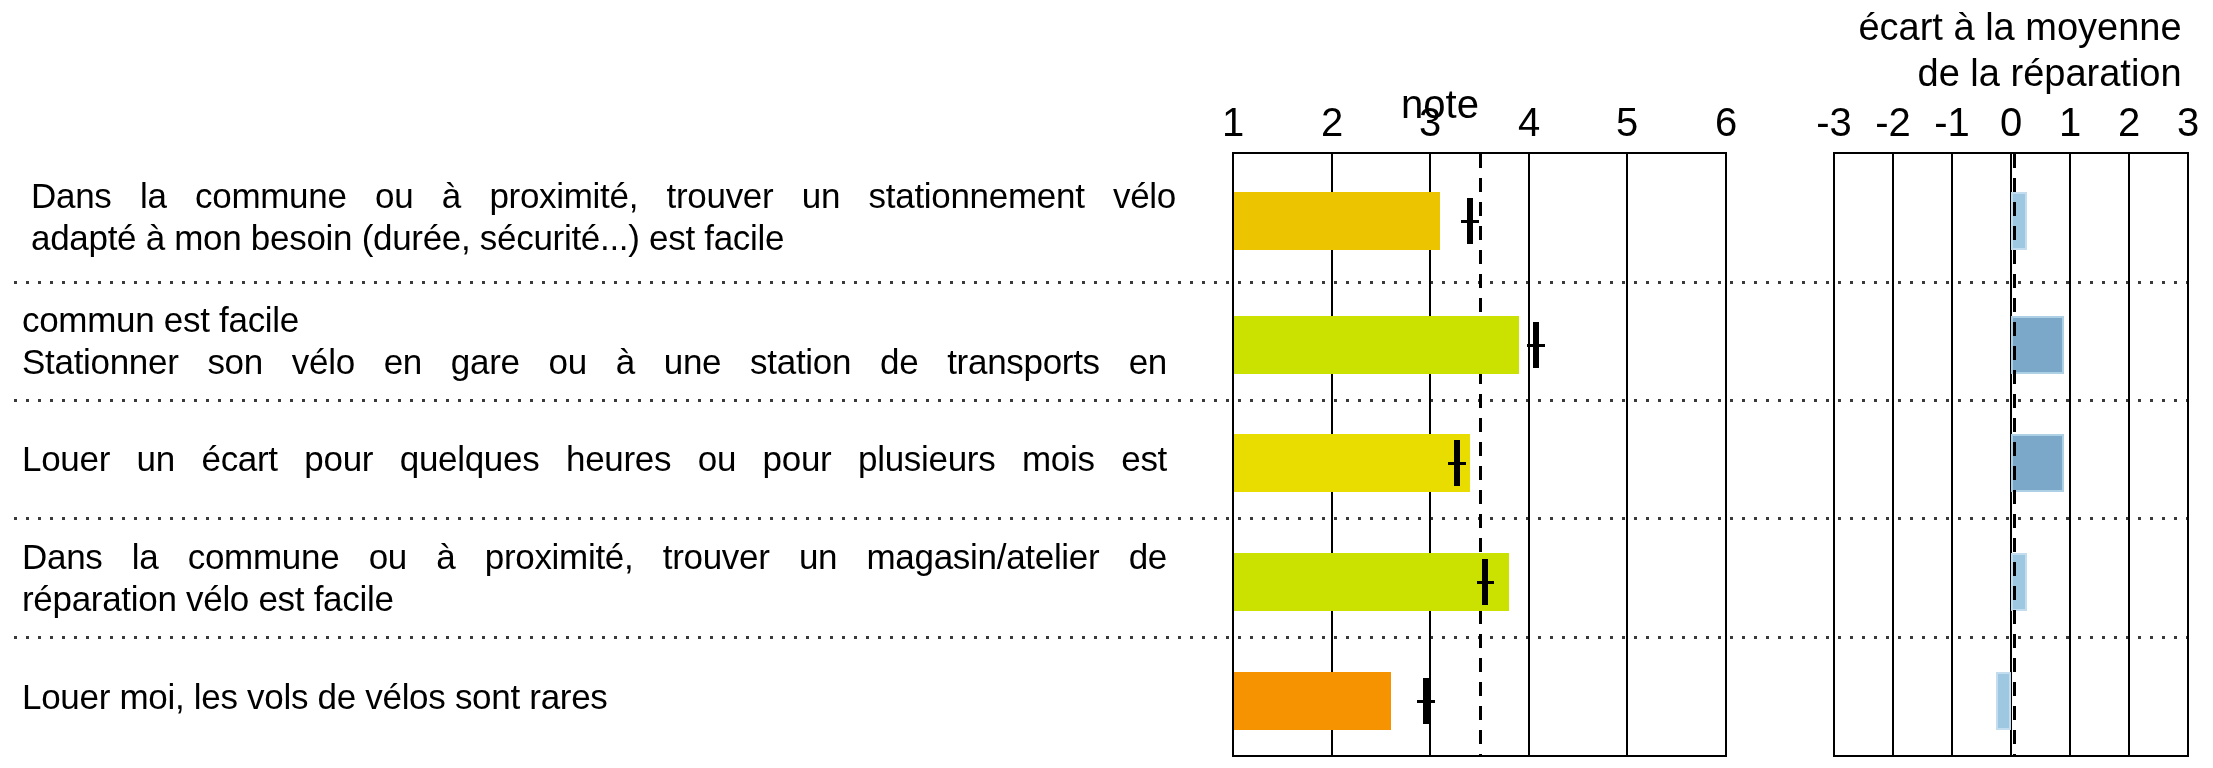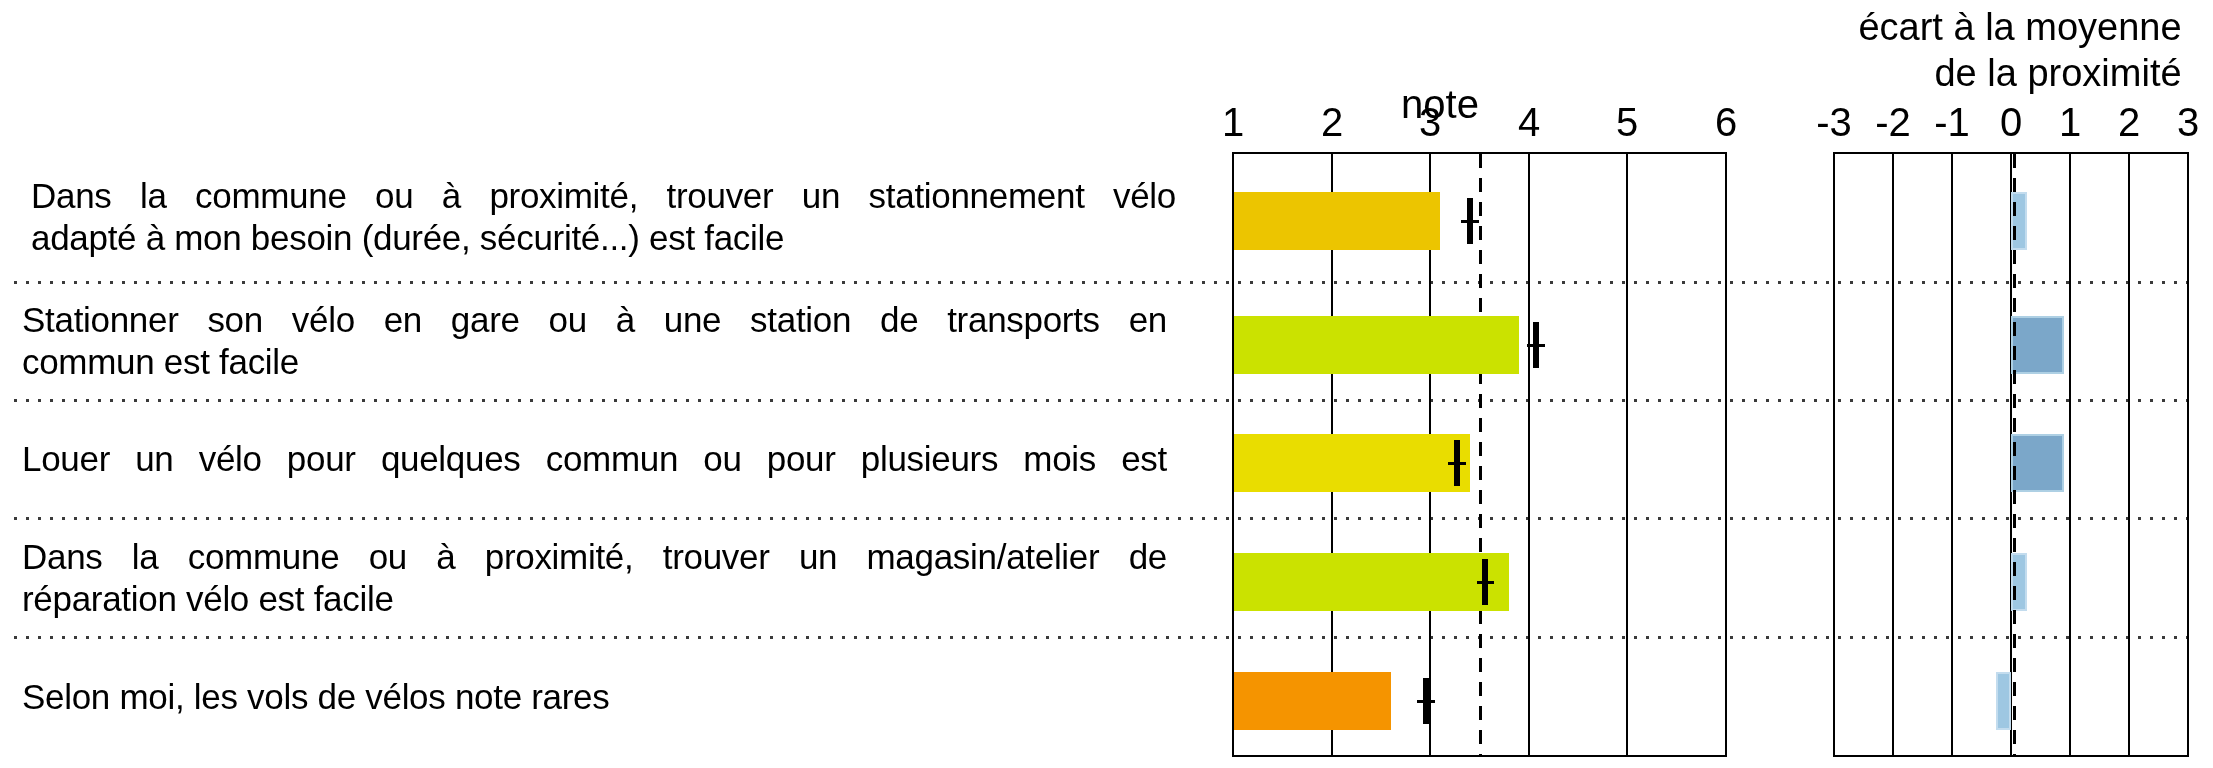--- a/index.html
+++ b/index.html
@@ -30,41 +30,41 @@
   .whisk{height:3px;background:#000;}
 </style>
 </head>
 <body>
 
 <div id="fig">
   <div class="abs axis-title" style="left:1440px;top:58px;margin-top:24px;">note</div>
 
   <div class="abs axis-title-2l" style="left:2020px;top:4px;">
     <div>écart à la moyenne</div>
-    <div>de la proximité</div>
+    <div>de la réparation</div>
   </div>
 
   <div id="dyn">
       <div class="abs row-label" style="left: 31px; width: 1145px; top: 152px; height: 130px;">
         <div class="label-line just">Dans la commune ou à proximité, trouver un stationnement vélo</div>
         <div class="label-line">adapté à mon besoin (durée, sécurité...) est facile</div>
       </div>
       <div class="abs row-label" style="left: 22px; width: 1145px; top: 282px; height: 118px;">
+        <div class="label-line">commun est facile</div>
         <div class="label-line just">Stationner son vélo en gare ou à une station de transports en</div>
-        <div class="label-line">commun est facile</div>
       </div>
       <div class="abs row-label" style="left: 22px; width: 1145px; top: 400px; height: 118px;">
-        <div class="label-line just">Louer un vélo pour quelques commun ou pour plusieurs mois est</div>
+        <div class="label-line just">Louer un écart pour quelques heures ou pour plusieurs mois est</div>
       </div>
       <div class="abs row-label" style="left: 22px; width: 1145px; top: 518px; height: 119px;">
         <div class="label-line just">Dans la commune ou à proximité, trouver un magasin/atelier de</div>
         <div class="label-line">réparation vélo est facile</div>
       </div>
       <div class="abs row-label" style="left: 22px; width: 1145px; top: 637px; height: 120px;">
-        <div class="label-line">Selon moi, les vols de vélos note rares</div>
+        <div class="label-line">Louer moi, les vols de vélos sont rares</div>
       </div>
       <div class="abs sep" style="left: 14px; width: 2174px; top: 281px;"></div>
       <div class="abs sep" style="left: 14px; width: 2174px; top: 399px;"></div>
       <div class="abs sep" style="left: 14px; width: 2174px; top: 517px;"></div>
       <div class="abs sep" style="left: 14px; width: 2174px; top: 636px;"></div>
       <div class="abs pborder" style="left: 1232px; top: 152px; width: 495px; height: 605px;"></div>
       <div class="abs grid" style="left: 1331px; top: 152px; height: 605px;"></div>
       <div class="abs grid" style="left: 1429px; top: 152px; height: 605px;"></div>
       <div class="abs grid" style="left: 1528px; top: 152px; height: 605px;"></div>
       <div class="abs grid" style="left: 1626px; top: 152px; height: 605px;"></div>

